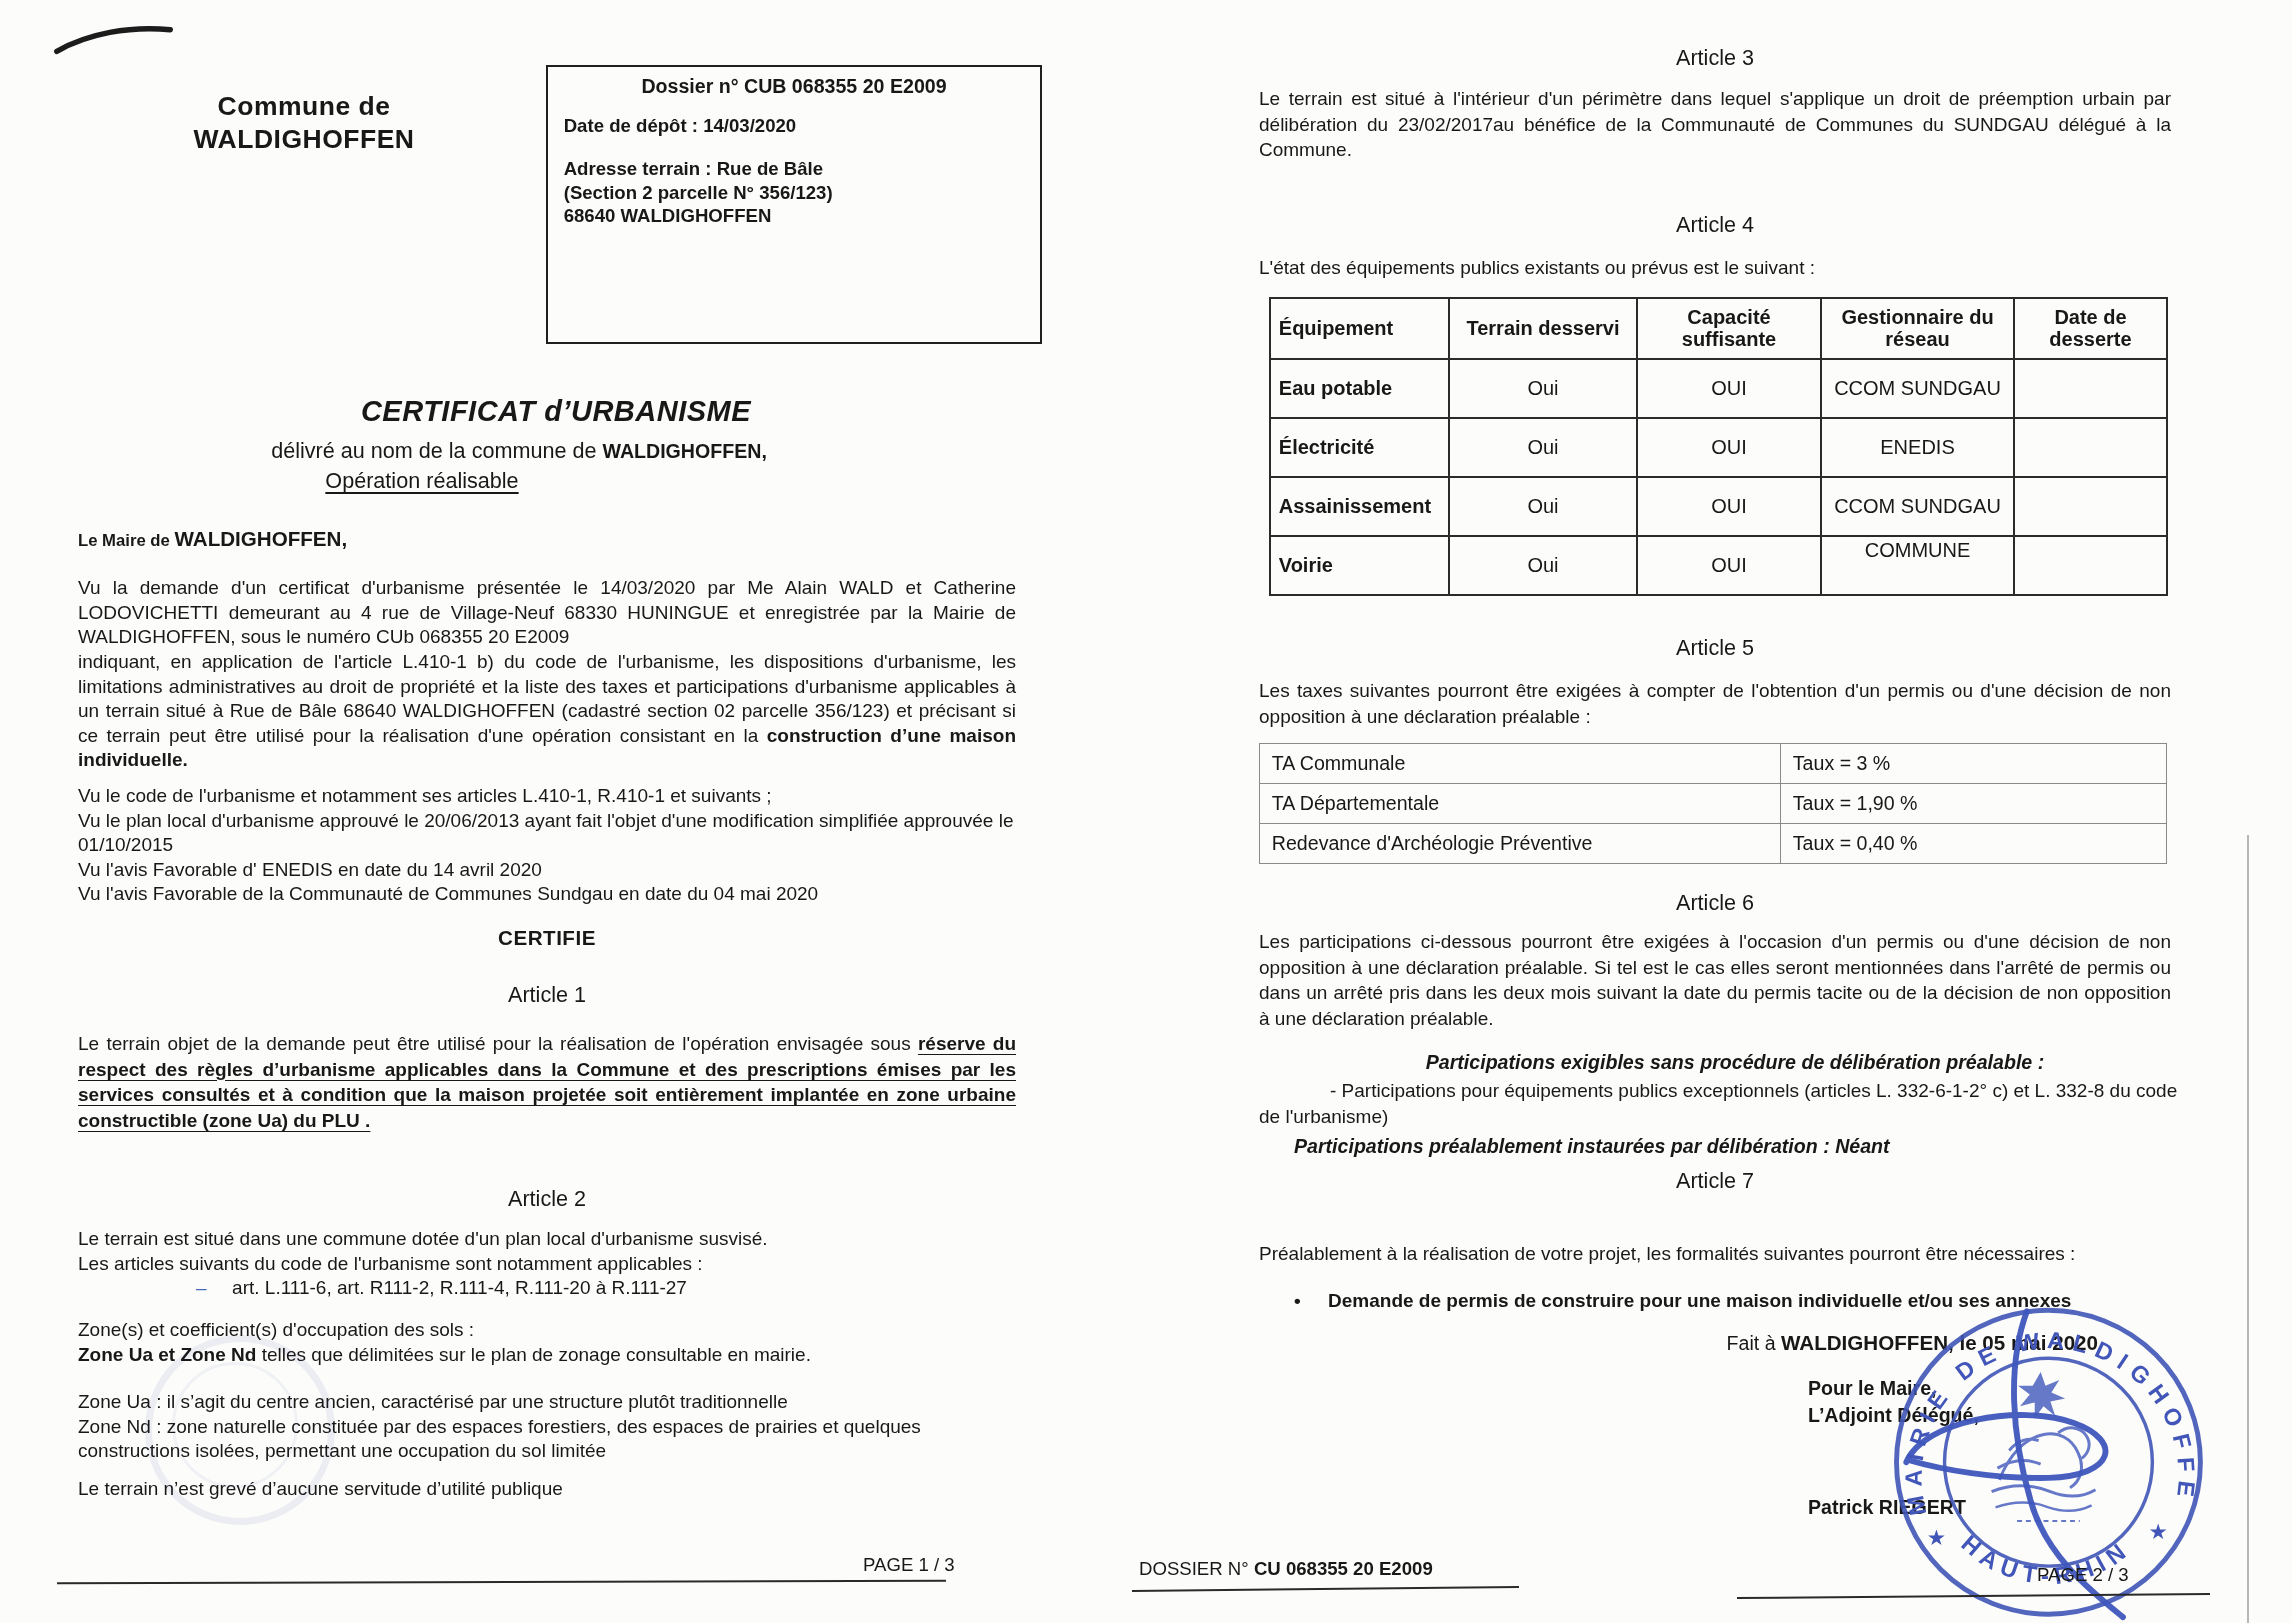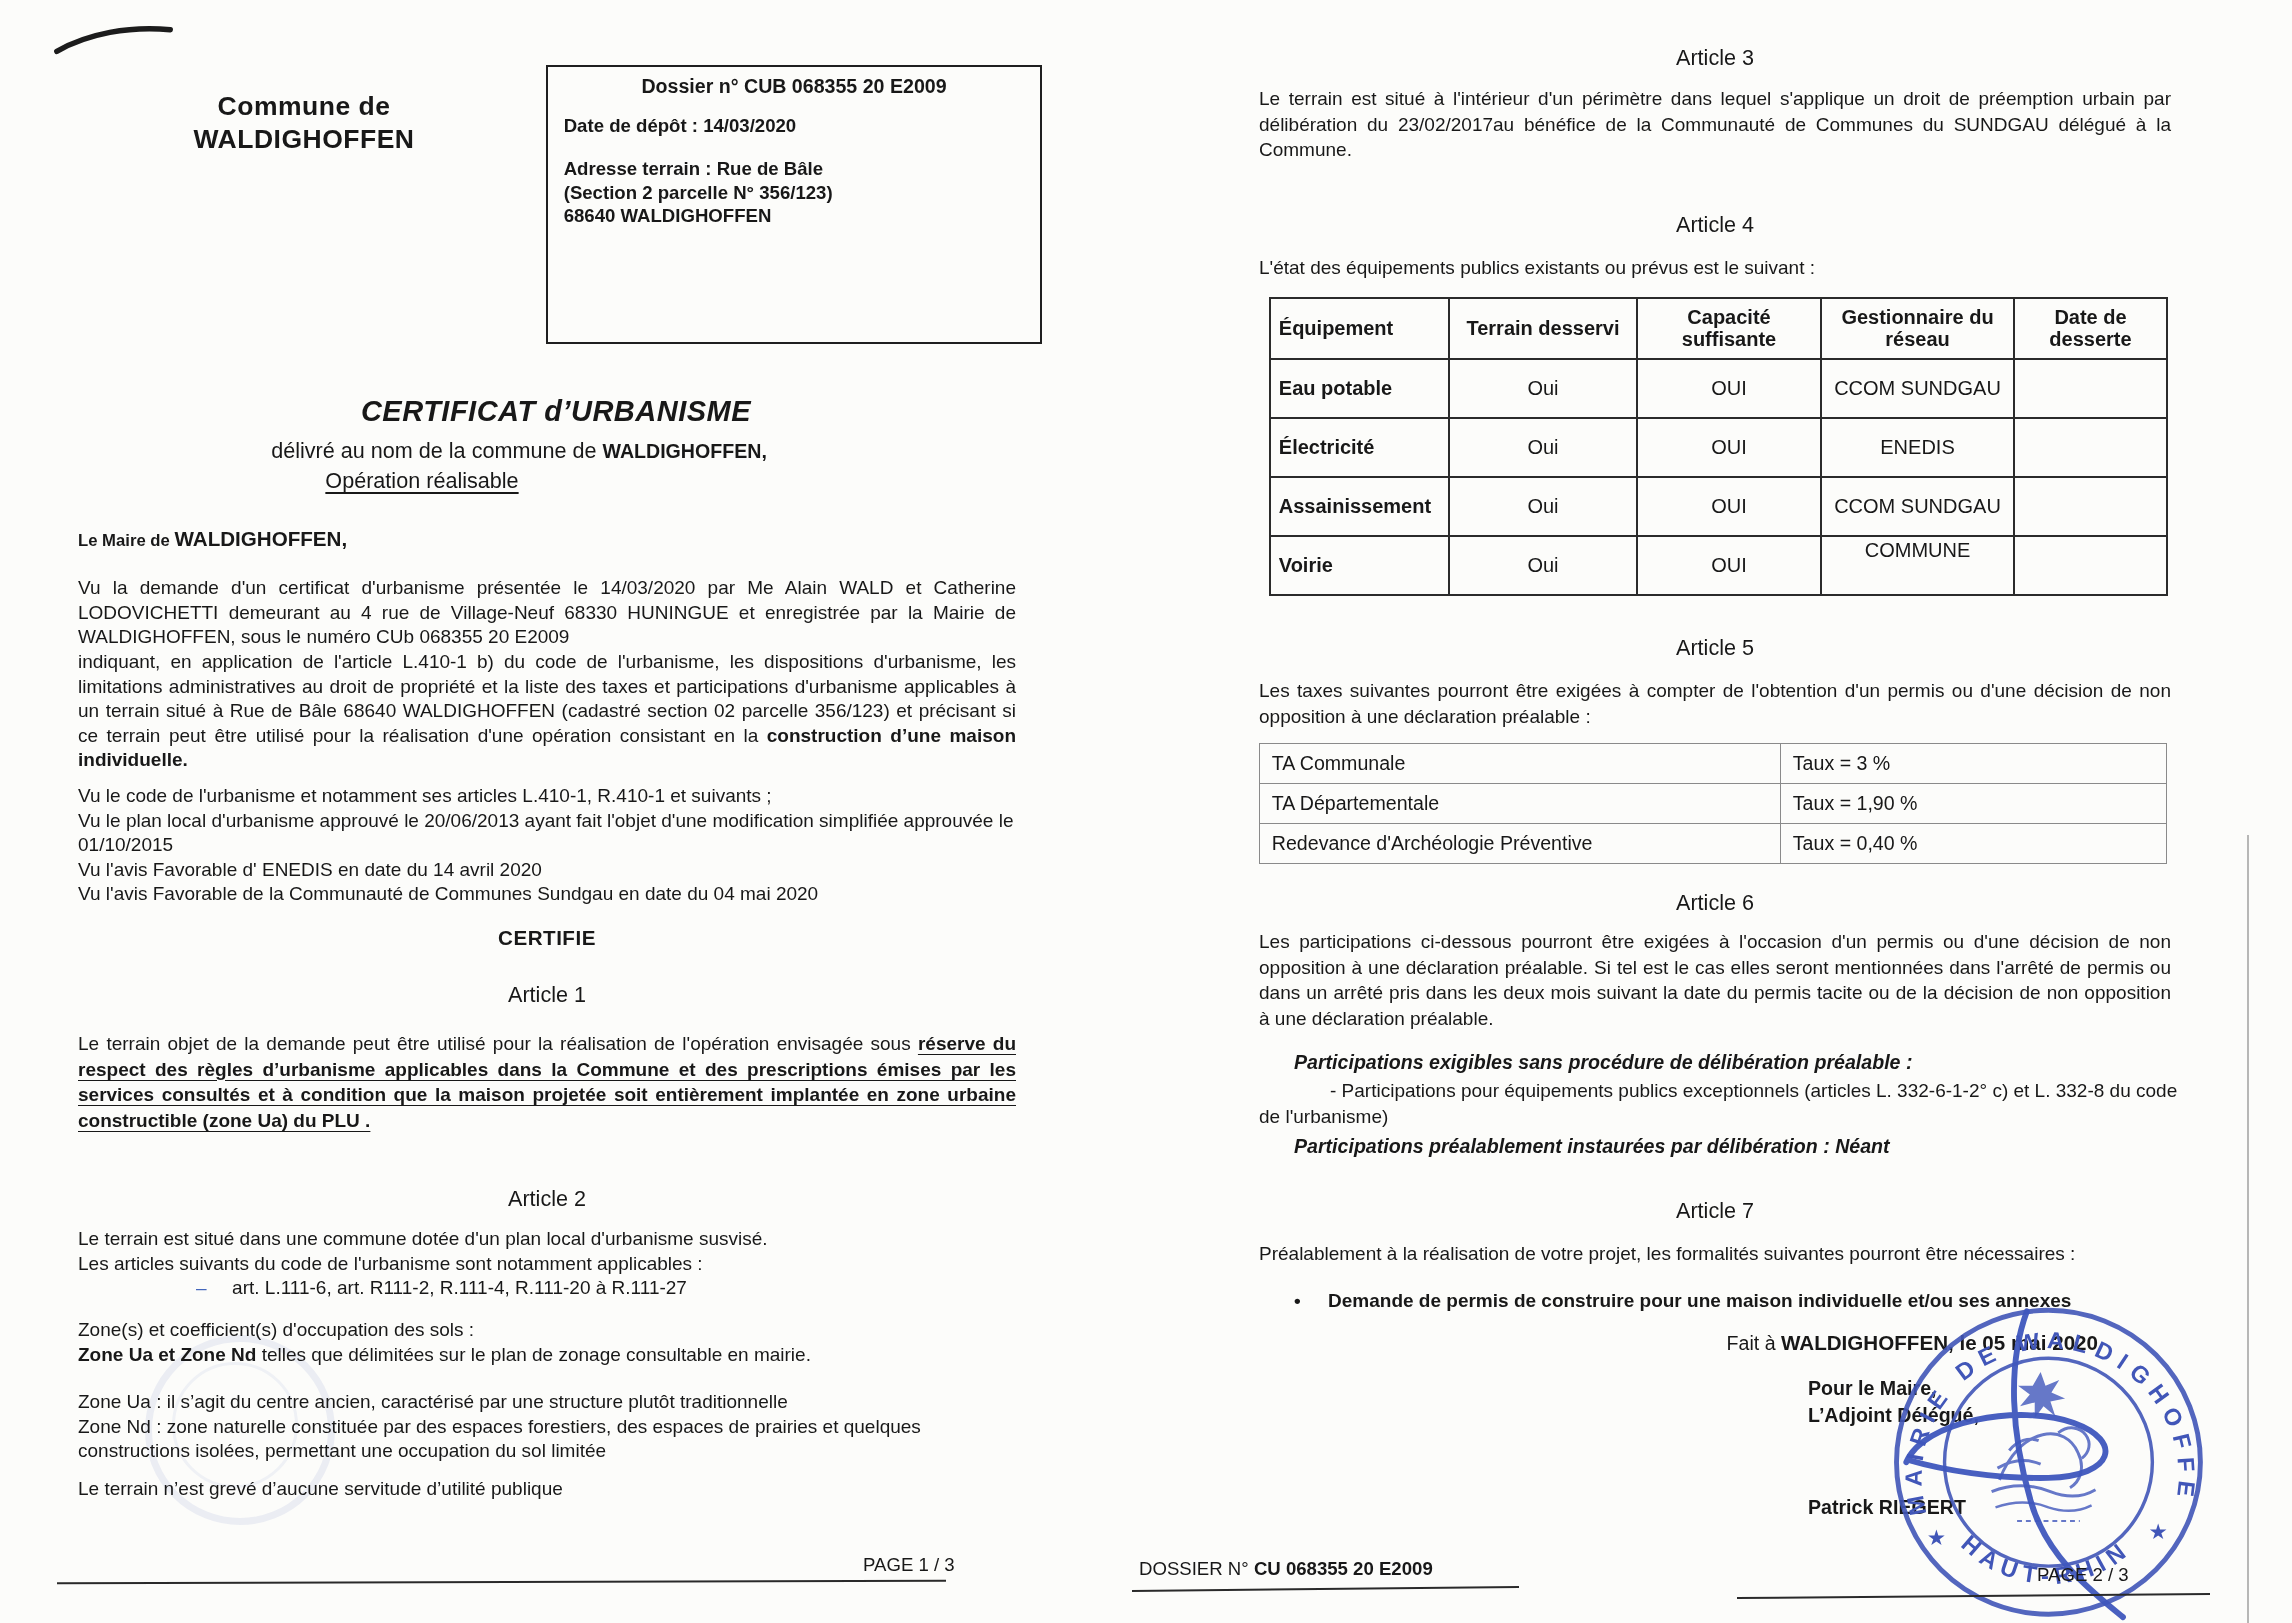--- a/index.html
+++ b/index.html
@@ -55,24 +55,24 @@
   .equip-table th{font-weight:700;text-align:center;height:55px;line-height:21.6px;}
   .equip-table td{height:53px;text-align:center;}
   .equip-table td.eq-name{text-align:left;font-weight:700;margin-top:40px;}
   .a5h{top:635px;}
   .a5intro{top:678px;font-size:19px;line-height:25.5px;}
   .tax-table{position:absolute;left:1259px;top:743px;width:908px;border-collapse:collapse;table-layout:fixed;font-size:19.6px;}
   .tax-table td{border:1.5px solid #8a8a8a;padding:2px 11.8px;height:35px;}
   .a6h{top:890px;}
   .a6body{top:929px;font-size:19px;line-height:25.5px;}
   .part-h{font-size:19.6px;font-weight:700;font-style:italic;}
-  .part1h{left:1294px;top:1051px;width:882px;}
+  .part1h{left:1294px;top:1051px;width:882px;text-align:center;}
   .part-item{left:1259px;top:1078px;width:926px;font-size:19px;line-height:25.5px;text-indent:71px;}
   .part2h{left:1294px;top:1135px;width:882px;}
-  .a7h{top:1198px;}
+  .a7h{top:1168px;}
   .a7intro{top:1243px;font-size:19px;}
   .bullet-line{left:1294px;top:1290px;width:863px;font-size:19px;font-weight:700;}
   .bullet-line .dot{padding-right:27.4px;font-weight:700;}
   .fait{left:1259px;top:1331px;width:839px;text-align:right;font-size:19.6px;}
   .fait .b{font-size:20.6px;}
   .sigblock{left:1808px;top:1375px;font-size:19.6px;font-weight:700;line-height:26.5px;}
   .signame{left:1808px;top:1496px;font-size:19.6px;font-weight:700;}
   .pg2-footer-left{left:1139px;top:1558px;font-size:18.6px;}
   .pg2-footer-line1{left:1132px;top:1588px;width:387px;height:2px;background:#2a2a2a;transform:rotate(-0.6deg);}
   .pg2-footer-right{left:2037px;top:1564px;font-size:18.6px;}

